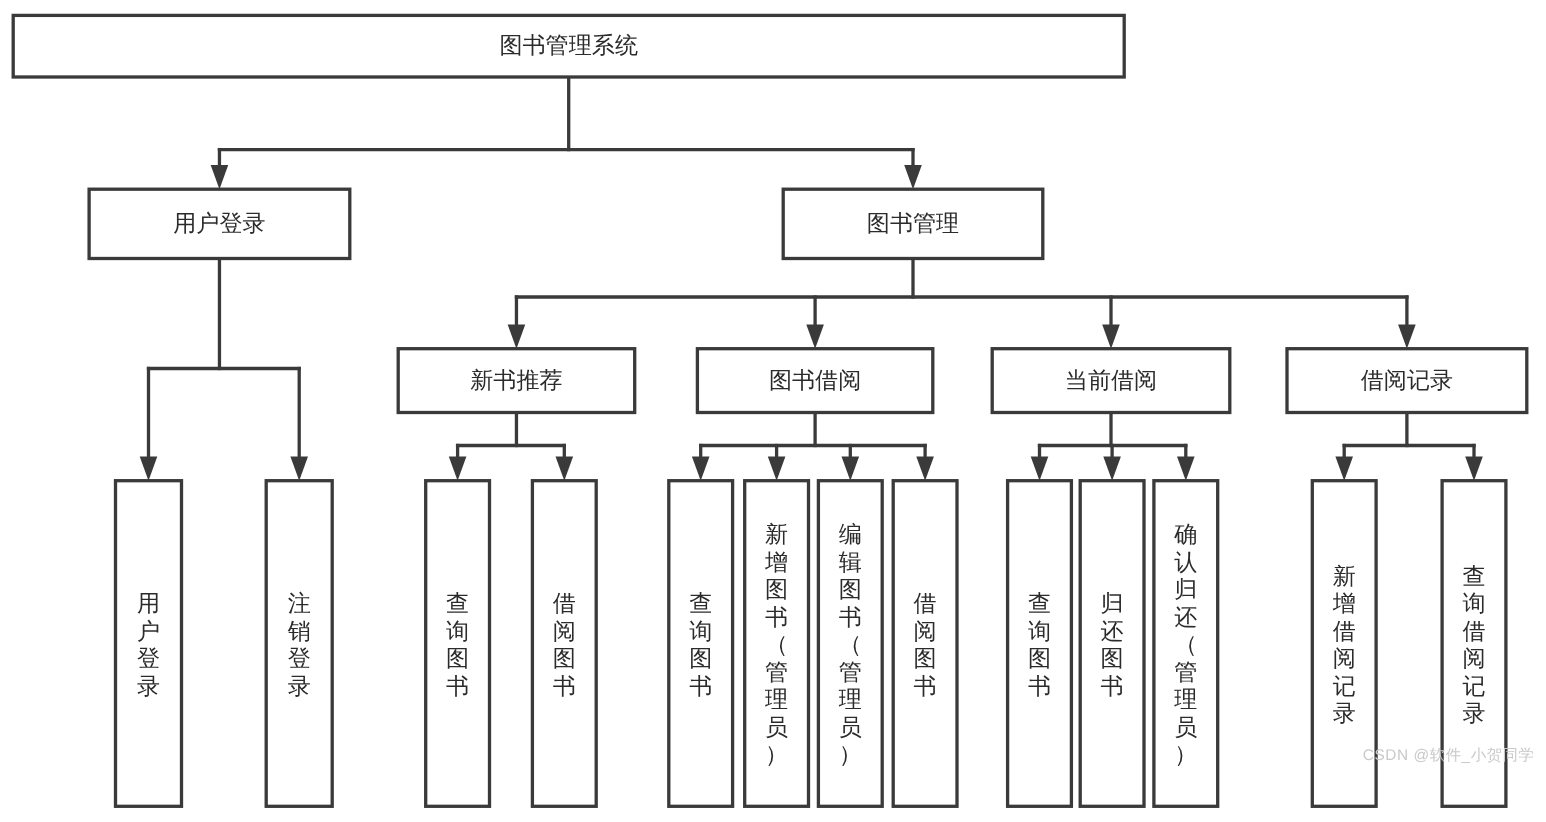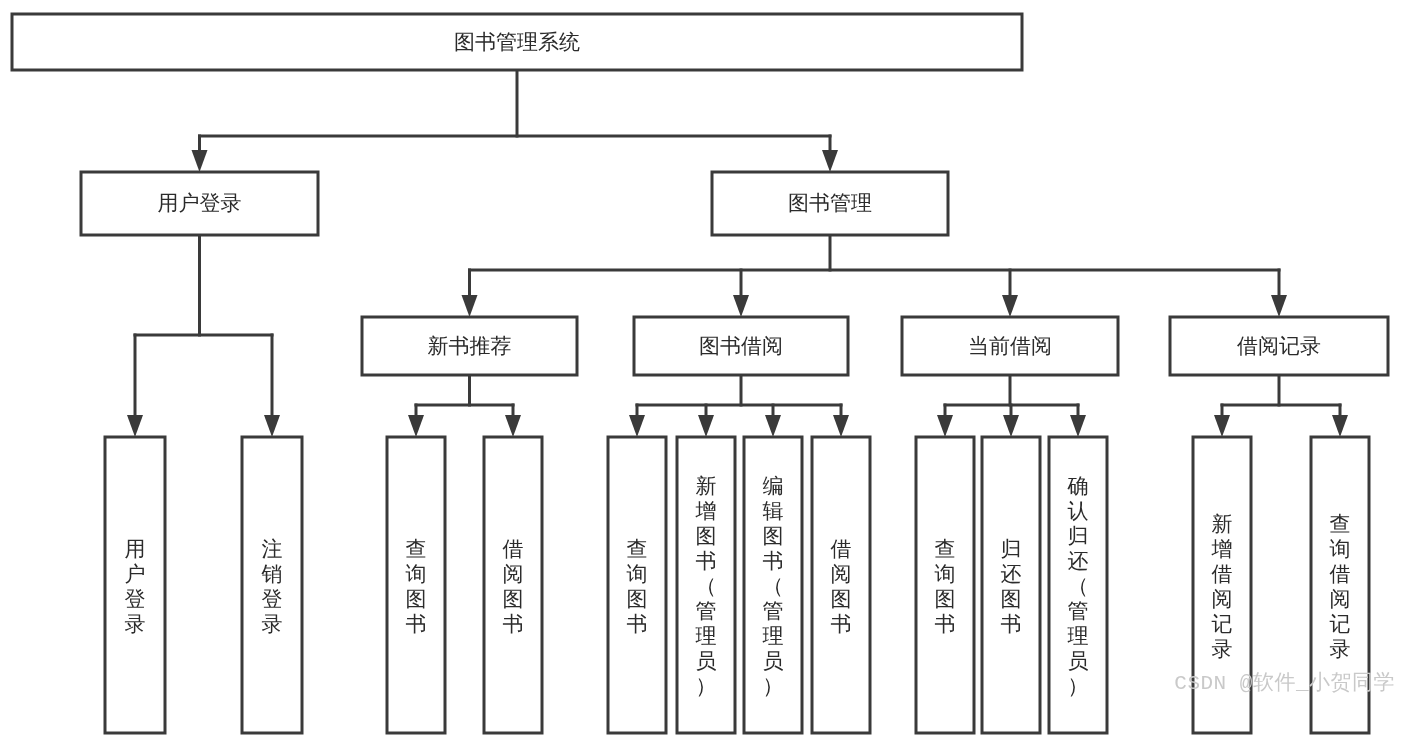--- a/index.html
+++ b/index.html
@@ -51,22 +51,22 @@
   .node-label-v {
     font-family: "Liberation Sans", "DejaVu Sans", sans-serif;
     font-size: 21px;
     fill: #2b2b2b;
     text-anchor: middle;
   }
   .watermark-text {
     position: absolute;
     right: 10px;
     bottom: 4px;
-    font-family: Liberation Mono, monospace;
-    font-size: 21px;
+    font-family: Liberation Sans, sans-serif;
+    font-size: 14px;
     color: #c9c9c9;
     white-space: nowrap;
     letter-spacing: 0.5px;
   }
 </style>
 </head>
 <body>
 
 <div id="diagram-root">
   <svg id="tree-svg" viewBox="0 0 1405 747">

